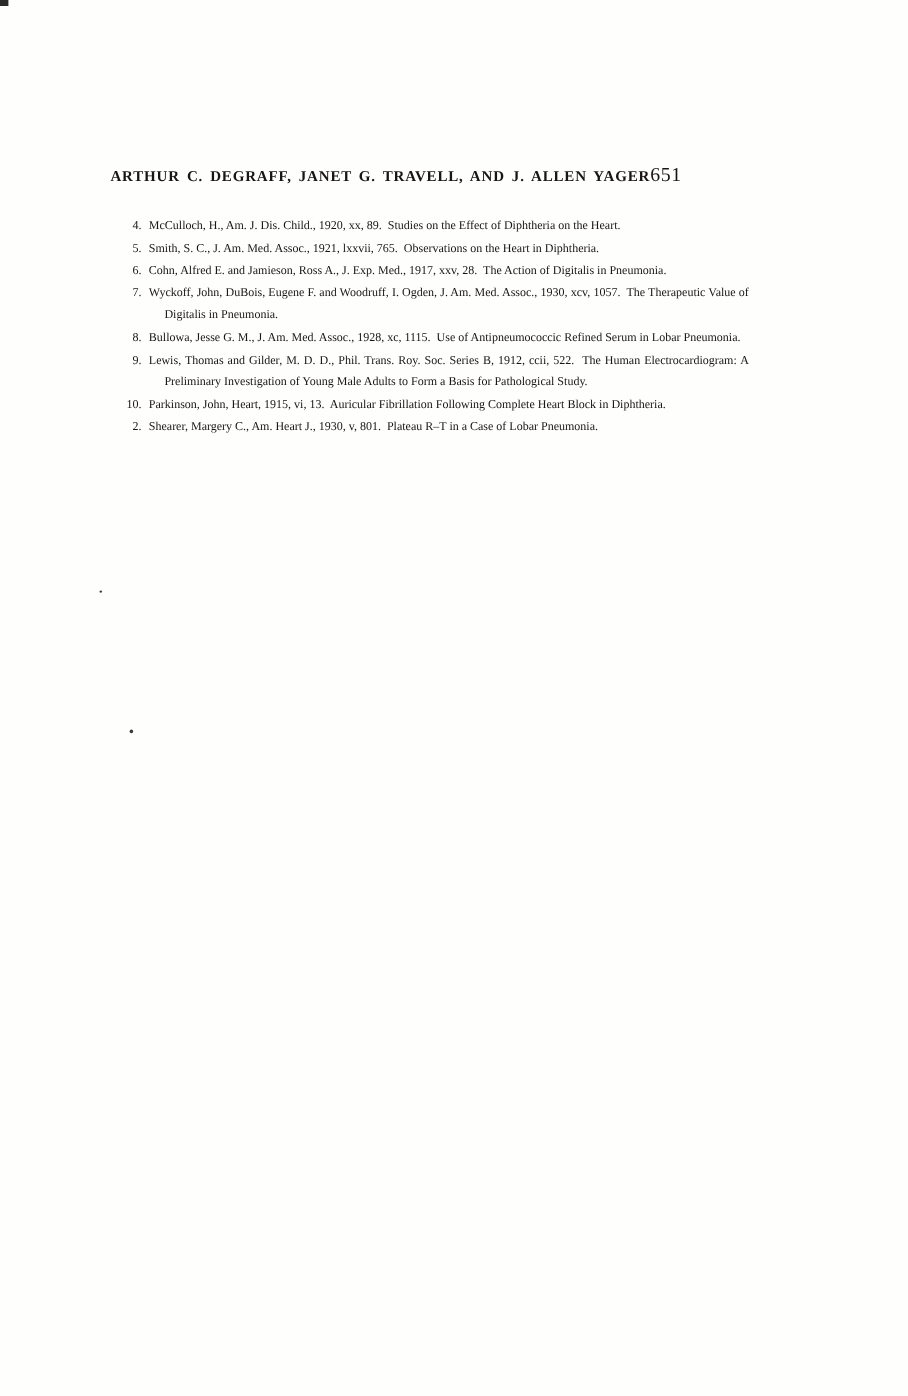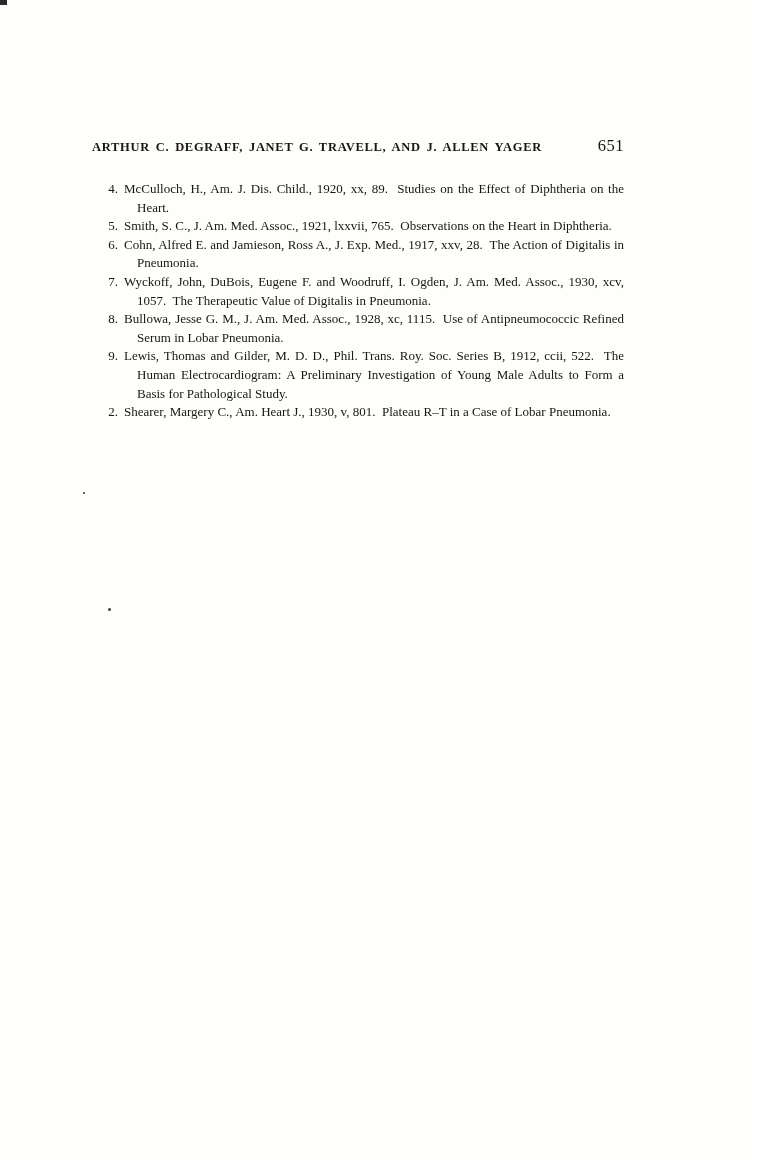--- a/index.html
+++ b/index.html
@@ -20,38 +20,37 @@
     background: #2a2a2a;
   }
   .content {
     position: absolute;
     left: 92px;
     top: 136px;
     width: 532px;
   }
   .running-head {
     display: flex;
-    justify-content: space-between;
     align-items: baseline;
     margin-bottom: 24px;
   }
   .authors {
     font-size: 12.5px;
     letter-spacing: 0.7px;
     word-spacing: 2px;
     font-weight: 600;
   }
   .folio {
     font-size: 16.5px;
     font-weight: normal;
     letter-spacing: 0.5px;
   }
   .ref-list { }
   .ref {
-    font-size: 13px;
+    font-size: 10px;
     line-height: 18.6px;
     text-align: justify;
     padding-left: 45px;
     text-indent: -45px;
   }
   .ref-num {
     display: inline-block;
     width: 26px;
     margin-right: 6px;
     text-align: right;
@@ -82,20 +81,21 @@
       <span class="folio">651</span>
     </div>
 
     <div class="ref-list">
       <div class="ref"><span class="ref-num">4.</span><span class="ref-text">McCulloch, H., Am. J. Dis. Child., 1920, xx, 89.  Studies on the Effect of Diphtheria on the Heart.</span></div>
       <div class="ref"><span class="ref-num">5.</span><span class="ref-text">Smith, S. C., J. Am. Med. Assoc., 1921, lxxvii, 765.  Observations on the Heart in Diphtheria.</span></div>
       <div class="ref"><span class="ref-num">6.</span><span class="ref-text">Cohn, Alfred E. and Jamieson, Ross A., J. Exp. Med., 1917, xxv, 28.  The Action of Digitalis in Pneumonia.</span></div>
       <div class="ref"><span class="ref-num">7.</span><span class="ref-text">Wyckoff, John, DuBois, Eugene F. and Woodruff, I. Ogden, J. Am. Med. Assoc., 1930, xcv, 1057.  The Therapeutic Value of Digitalis in Pneumonia.</span></div>
       <div class="ref"><span class="ref-num">8.</span><span class="ref-text">Bullowa, Jesse G. M., J. Am. Med. Assoc., 1928, xc, 1115.  Use of Antipneumococcic Refined Serum in Lobar Pneumonia.</span></div>
       <div class="ref"><span class="ref-num">9.</span><span class="ref-text">Lewis, Thomas and Gilder, M. D. D., Phil. Trans. Roy. Soc. Series B, 1912, ccii, 522.  The Human Electrocardiogram: A Preliminary Investigation of Young Male Adults to Form a Basis for Pathological Study.</span></div>
+      <div class="ref"><span class="ref-num">10.</span><span class="ref-text">Parkinson, John, Heart, 1915, vi, 13.  Auricular Fibrillation Following Complete Heart Block in Diphtheria.</span></div>
       <div class="ref"><span class="ref-num">2.</span><span class="ref-text">Shearer, Margery C., Am. Heart J., 1930, v, 801.  Plateau R–T in a Case of Lobar Pneumonia.</span></div>
     </div>
 
   </div>
 
   <div class="stray-dot dot-a"></div>
   <div class="stray-dot dot-b"></div>
 </div>
 
 </body></html>

